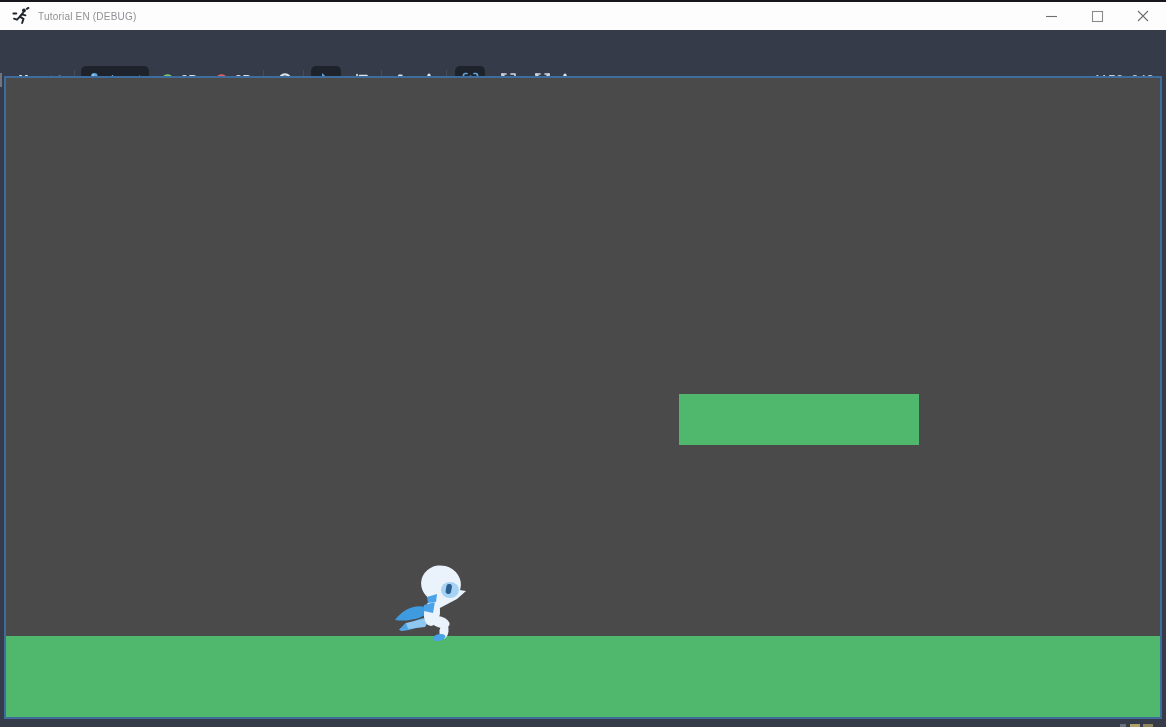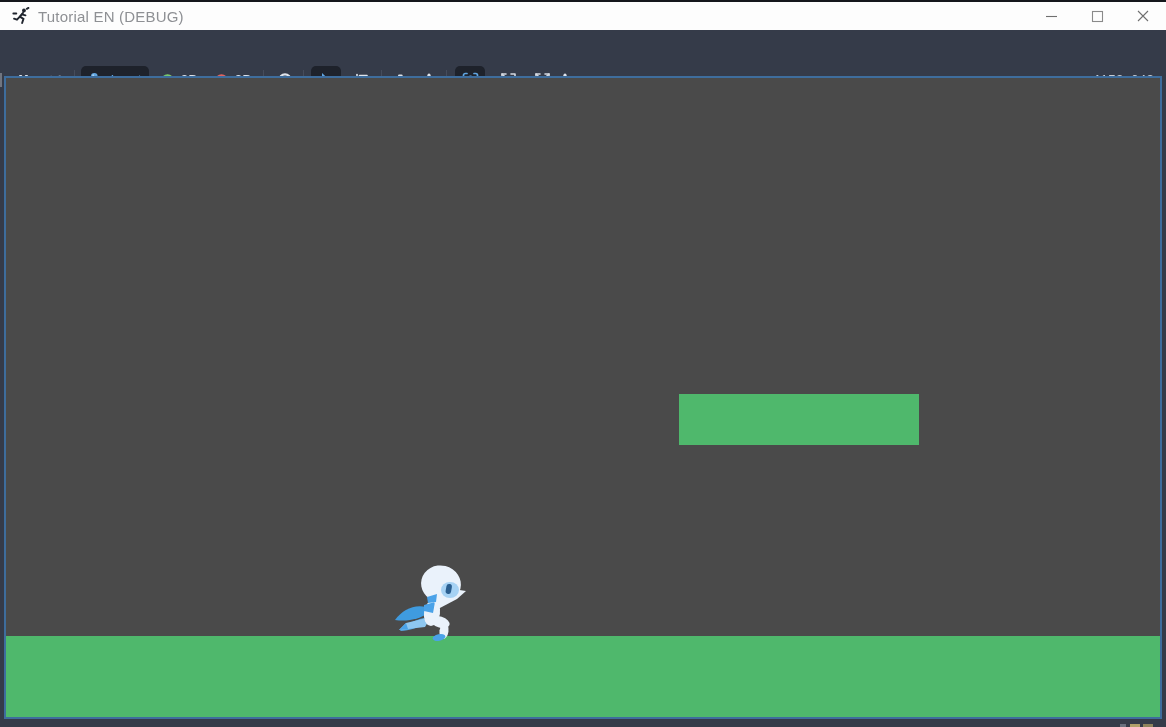--- a/index.html
+++ b/index.html
@@ -5,21 +5,21 @@
   html,body{margin:0;padding:0;background:#353b49;}
   *{box-sizing:border-box;}
   .app{position:relative;width:1166px;height:727px;overflow:hidden;
        font-family:"Liberation Sans",sans-serif;background:#353b49;}
 
   
   .win-top-edge{position:absolute;left:0;top:0;width:100%;height:2px;background:#15171c;}
   .titlebar{position:absolute;left:0;top:2px;width:100%;height:28px;background:#fdfdfd;
             display:flex;align-items:center;}
   .titlebar .app-icon{width:18px;height:18px;margin-left:12px;flex:0 0 auto;}
-  .titlebar .title{margin-left:8px;font-size:15px;color:#8e9094;letter-spacing:.2px;}
+  .titlebar .title{margin-left:8px;font-size:10px;color:#8e9094;letter-spacing:.2px;}
   .win-controls{position:absolute;right:0;top:2px;height:28px;display:flex;}
   .win-btn{width:46px;height:28px;display:flex;align-items:center;justify-content:center;cursor:default;}
 
   
   .toolbar{position:absolute;left:0;top:30px;width:100%;height:46px;background:#353b49;}
   .tb-item{position:absolute;top:36px;height:28px;display:flex;align-items:center;justify-content:center;
            border-radius:5px;color:#dfe3ea;}
   .tb-item svg{display:block;}
   .pressed{background:#1e222b;}
   .tb-sep{position:absolute;top:40px;width:1px;height:20px;background:#454c5c;}

